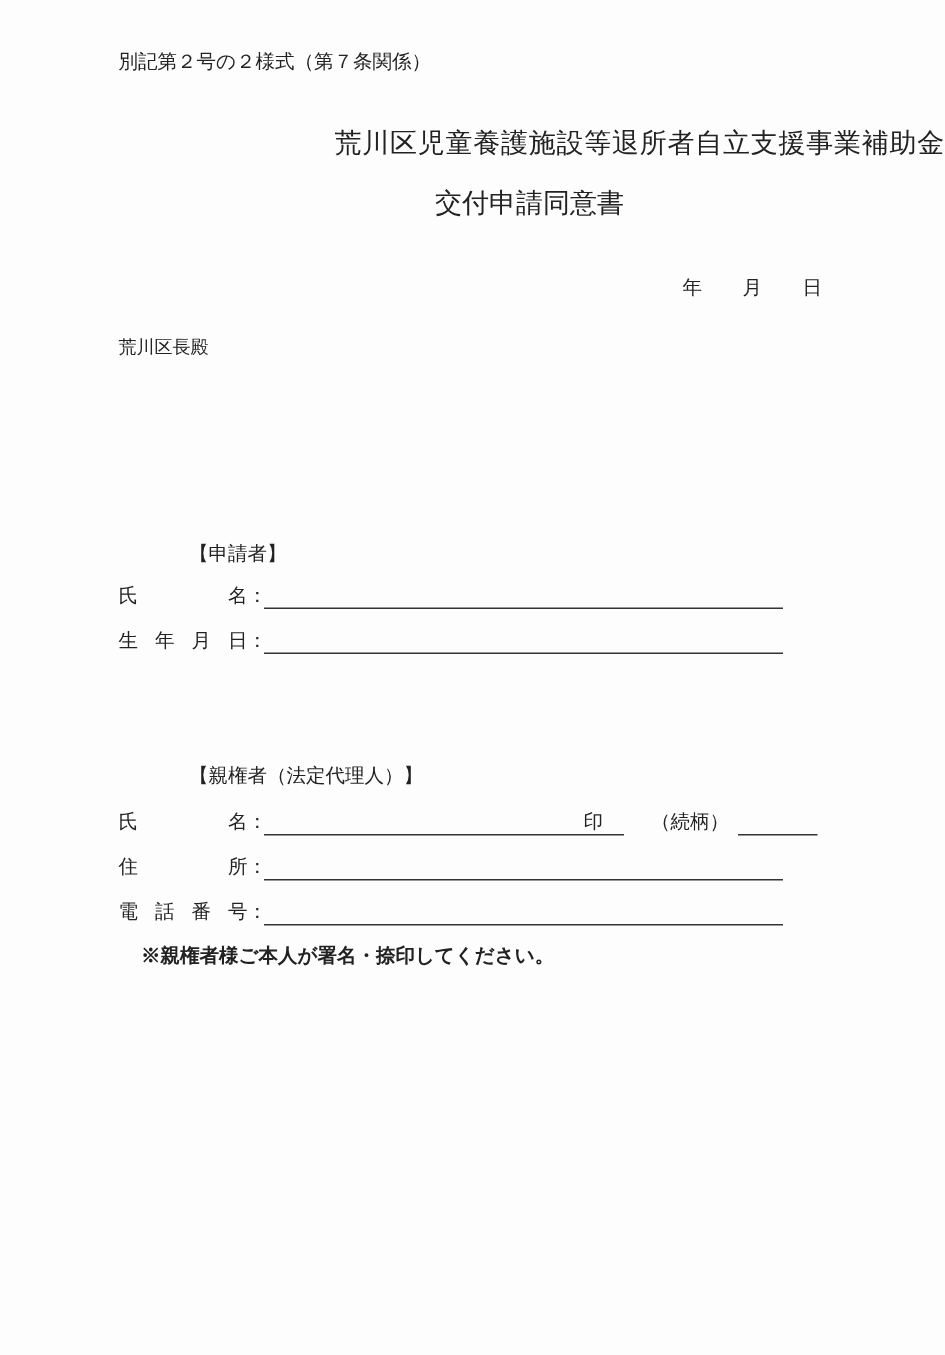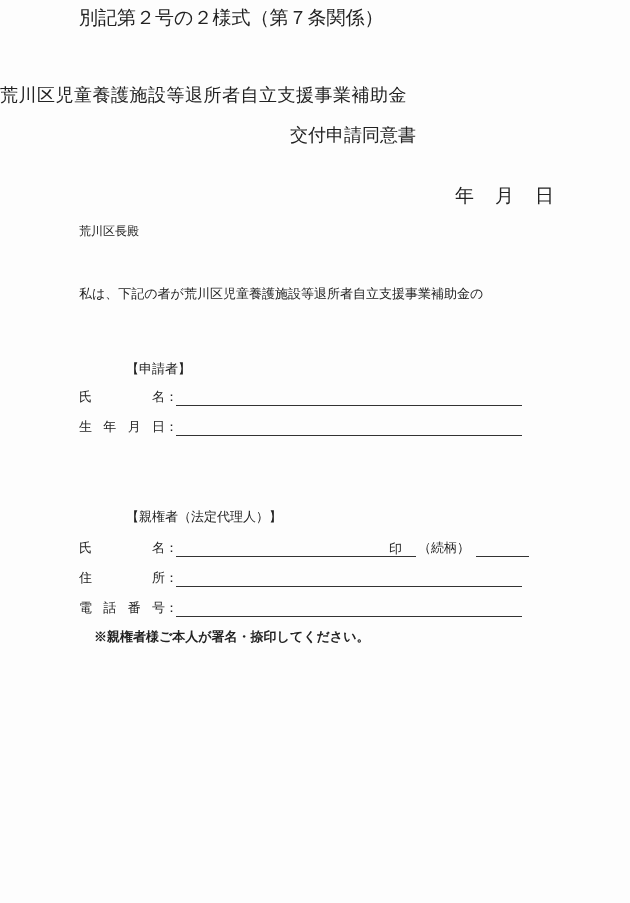--- a/index.html
+++ b/index.html
@@ -5,24 +5,24 @@
     html, body { margin: 0; padding: 0; }
     body {
       width: 630px; height: 903px;
       background: #fdfdfd;
       font-family: "DejaVu Serif", "Liberation Serif", serif;
       color: #222;
       position: relative;
       overflow: hidden;
     }
     .abs { position: absolute; white-space: nowrap; }
-    .form-no { left: 79px; top: 5px; font-size: 19px; }
-    .title1 { left: 0; width: 630px; text-align: left; top: 83px; font-size: 18px; letter-spacing: 0.5px; }
+    .form-no { left: 79px; top: 32px; font-size: 13px; }
+    .title1 { left: 0; width: 630px; text-align: right; top: 83px; font-size: 18px; letter-spacing: 0.5px; }
     .title2 { left: 0; width: 630px; text-align: center; top: 123px; font-size: 18px; padding-left: 38px; }
-    .date { left: 455px; top: 183px; font-size: 19px; text-decoration: underline; }
+    .date { left: 455px; top: 183px; font-size: 13px; text-decoration: underline; }
     .date span { display: inline-block; }
     .date .g1 { width: 40px; }
     .date .g2 { width: 40px; }
     .addressee { left: 79px; top: 223px; font-size: 12px; }
     .body-text { left: 79px; top: 284px; font-size: 13px; line-height: 20px; }
     .sec-head { font-size: 13px; margin-left: 47px; }
     .field-row { left: 79px; font-size: 13px; display: flex; align-items: flex-end; }
     .label { display: flex; justify-content: space-between; width: 86px; }
     .colon { width: 7px; }
     .line { border-bottom: 1px solid #333; height: 15px; }
@@ -35,21 +35,20 @@
 <div class="abs title1">荒川区児童養護施設等退所者自立支援事業補助金</div>
 <div class="abs title2">交付申請同意書</div>
 
 <div class="abs date">
   <span class="g1">年</span><span class="g2">月</span><span>日</span>
 </div>
 
 <div class="abs addressee">荒川区長殿</div>
 
 <div class="abs body-text">
-  <div>私は、下記の者が荒川区児童養護施設等退所者自立支援事業補助金の</div>
 </div>
 
 <div class="abs sec-head" style="left:79px; top:360px;">【申請者】</div>
 
 <div class="abs field-row" style="top:388px;">
   <div class="label">
     <span>氏</span>
     <span>名</span>
   </div>
   <span class="colon">：</span>
@@ -71,21 +70,21 @@
 
 <div class="abs field-row" style="top:539px;">
   <div class="label">
     <span>氏</span>
     <span>名</span>
   </div>
   <span class="colon">：</span>
   <div class="line" style="width:240px; margin-left:4px; display:flex; justify-content:flex-end; align-items:flex-end;">
     <span style="margin-right:14px; line-height:15px;">印</span>
   </div>
-  <span style="margin-left:2px;">（続柄）</span>
+  <span style="margin-left:18px;">（続柄）</span>
   <div class="line" style="width:53px; margin-left:6px;"></div>
 </div>
 
 <div class="abs field-row" style="top:569px;">
   <div class="label">
     <span>住</span>
     <span>所</span>
   </div>
   <span class="colon">：</span>
   <div class="line" style="width:346px; margin-left:4px;"></div>

